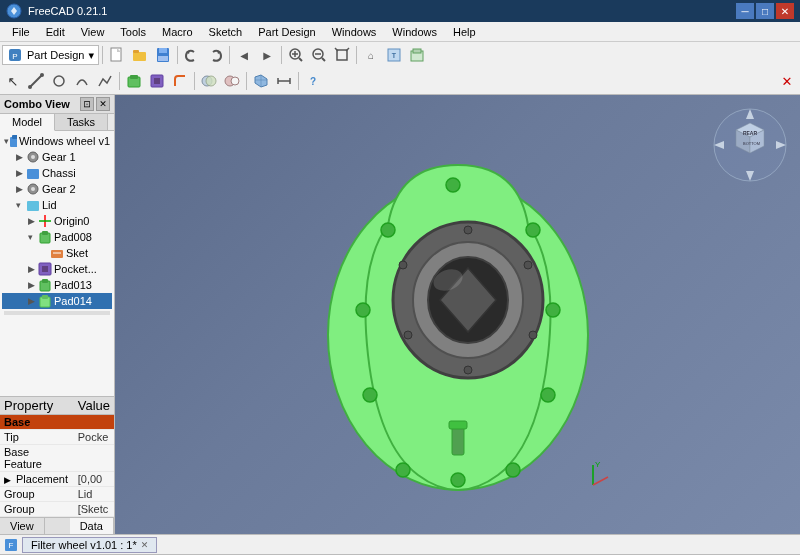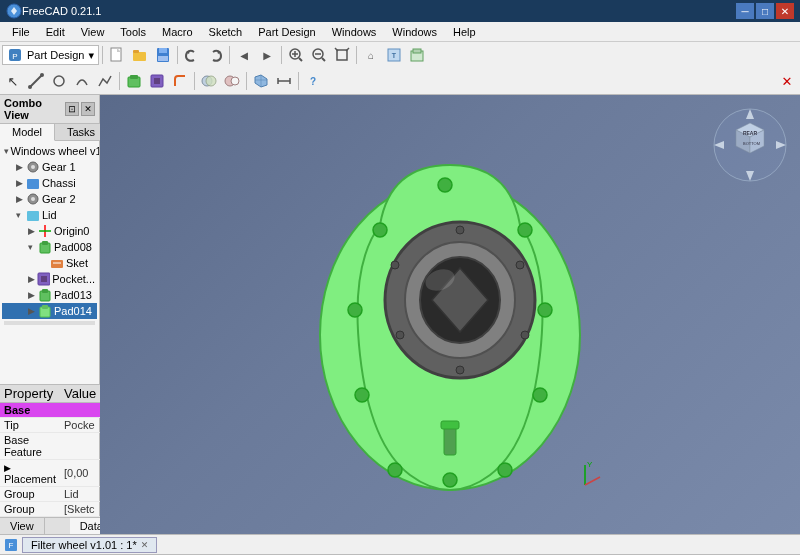--- a/index.html
+++ b/index.html
@@ -8,21 +8,21 @@
     
     #titlebar {
       background: #1a3a5c;
       color: white;
       height: 22px;
       display: flex;
       align-items: center;
       padding: 0 6px;
       justify-content: space-between;
     }
-    #titlebar .title-left { display: flex; align-items: center; }
+    #titlebar .title-left { display: flex; align-items: center; gap: 6px; }
     #titlebar .title-icon { width: 16px; height: 16px; }
     #titlebar .win-controls { display: flex; gap: 2px; }
     #titlebar .win-btn {
       width: 18px; height: 16px; background: #4a7abf; color: white;
       border: none; cursor: pointer; font-size: 10px; display: flex; align-items: center; justify-content: center;
     }
     #titlebar .win-btn.close { background: #c0392b; }
 
     
     #menubar {
@@ -76,21 +76,21 @@
     }
 
     
     #main-area {
       display: flex;
       height: calc(555px - 22px - 20px - 52px - 22px);
     }
 
     
     #left-panel {
-      width: 100px;
+      width: 115px;
       background: #f5f5f5;
       border-right: 1px solid #bbb;
       display: flex;
       flex-direction: column;
     }
     #combo-header {
       background: #e0e0e0;
       padding: 2px 4px;
       display: flex;
       justify-content: space-between;
@@ -148,21 +148,21 @@
     #props-table {
       width: 100%;
       border-collapse: collapse;
     }
     #props-table thead tr { background: #ddd; }
     #props-table th {
       padding: 1px 4px; text-align: left; font-size: 13px;
       border-bottom: 1px solid #bbb; font-weight: normal;
     }
     .props-group {
-      background: #d946ef;
+      background: #c2410c;
       font-weight: bold;
       font-size: 11px;
     }
     .props-group td { padding: 1px 4px; }
     #props-table td {
       padding: 1px 4px; font-size: 11px;
       border-bottom: 1px solid #e8e8e8;
     }
     .prop-value { color: #333; }
 

